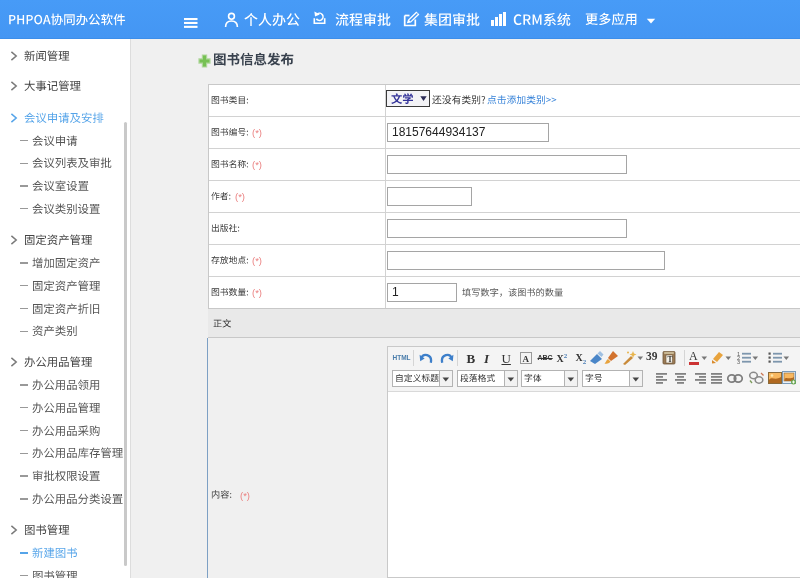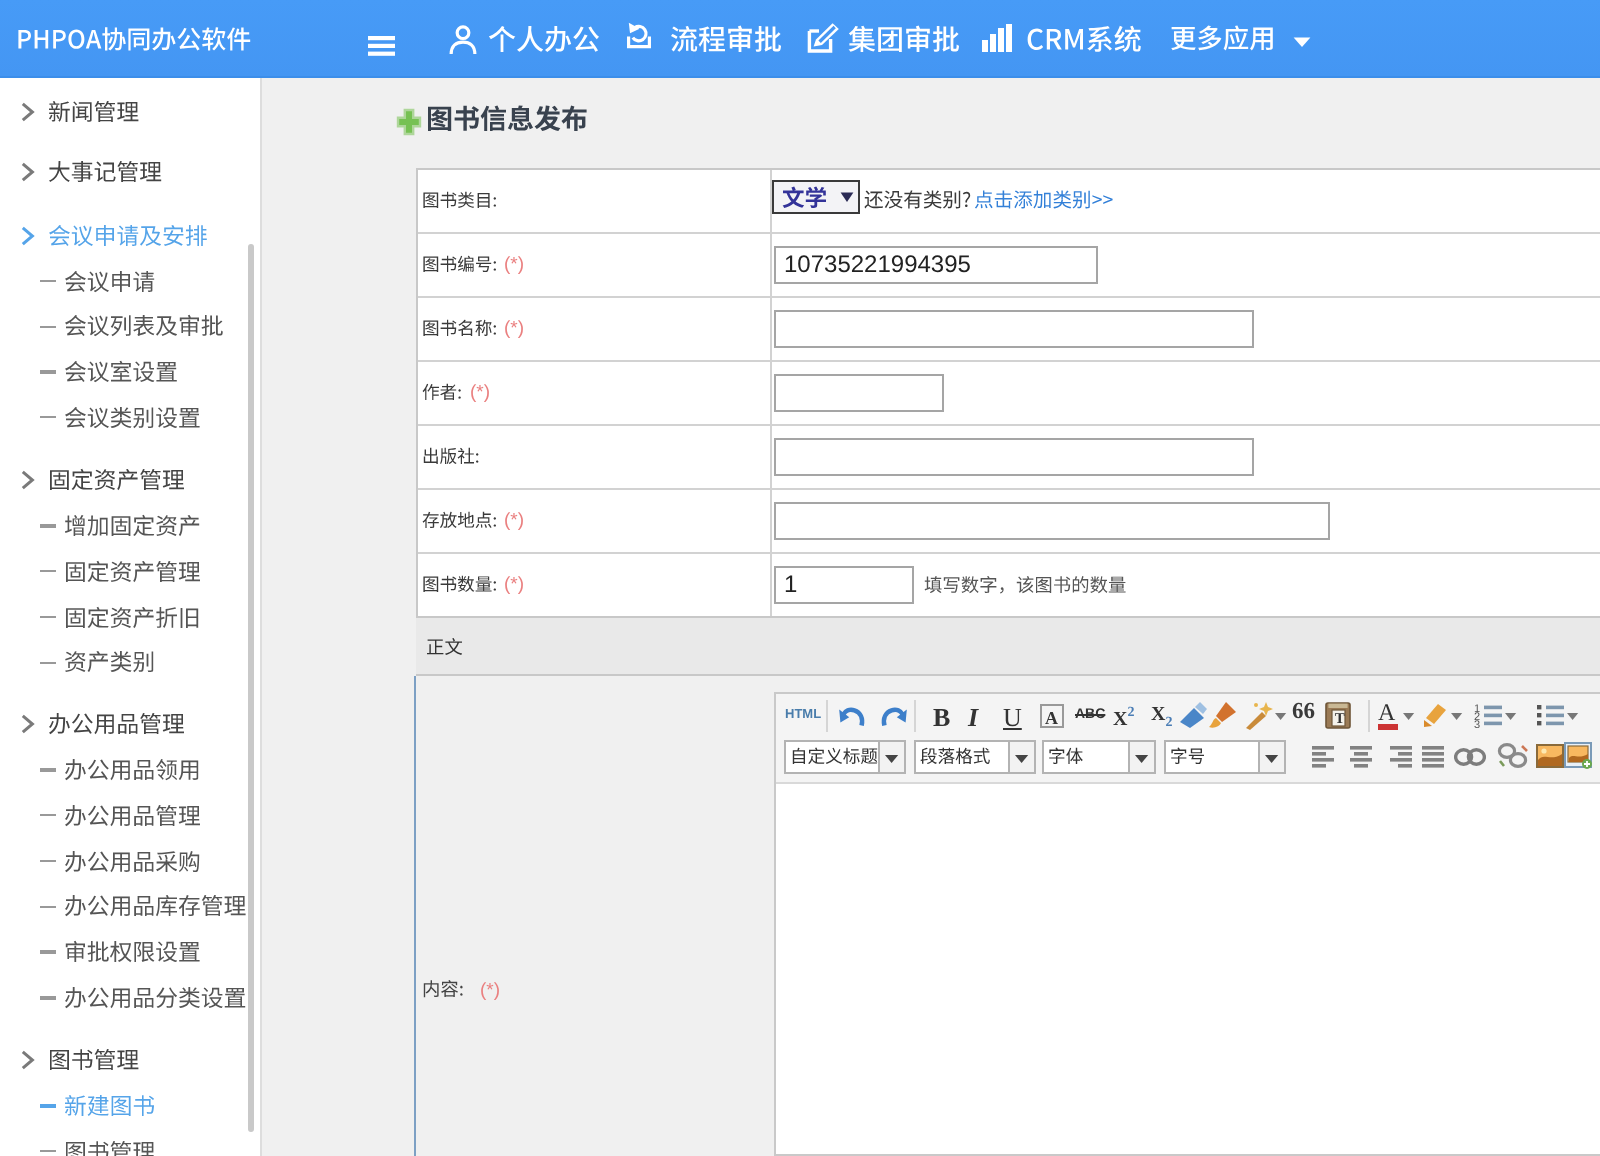--- a/index.html
+++ b/index.html
@@ -216,21 +216,21 @@
 <svg style="position:absolute;left:419.5px;top:95.5px" width="8" height="6">
     <path d="M0.3 0.3 L3.5 5 L6.7 0.3 Z" fill="#2a2a55"></path>
   </svg>
 <svg style="position:absolute;left:432px;top:93.2px;overflow:visible" width="56" height="14" viewBox="0 -10.4 56 14">
     <path d="M6.6 -4.8C7.4 -4.1 8.3 -3.1 8.7 -2.5L9.3 -3C8.8 -3.6 7.9 -4.5 7.2 -5.2ZM0.8 -7.7C1.3 -7.2 2 -6.5 2.3 -6L2.9 -6.5C2.6 -6.9 1.9 -7.6 1.4 -8.1ZM3.2 -7.6V-6.8H6.2C5.4 -5.3 4.2 -3.9 2.8 -3.1C2.9 -2.9 3.2 -2.6 3.3 -2.5C4.2 -3 5 -3.8 5.6 -4.7V-0.6H6.4V-5.7C6.6 -6.1 6.8 -6.5 7 -6.8H9.1V-7.6ZM2.4 -4.9H0.4V-4.2H1.7V-1.1C1.3 -1 0.8 -0.5 0.2 0.1L0.8 0.8C1.3 0.1 1.7 -0.5 2 -0.5C2.3 -0.5 2.6 -0.2 3 0.1C3.7 0.6 4.5 0.7 5.8 0.7C6.8 0.7 8.6 0.6 9.3 0.6C9.3 0.3 9.4 -0 9.5 -0.3C8.6 -0.1 7.1 -0.1 5.8 -0.1C4.7 -0.1 3.8 -0.1 3.2 -0.5C2.8 -0.8 2.6 -1 2.4 -1.1ZM10.6 -7.6C11.2 -7.2 12 -6.7 12.4 -6.4L12.8 -7C12.4 -7.3 11.6 -7.8 11 -8.1ZM10.1 -4.9C10.8 -4.6 11.6 -4.1 12 -3.9L12.4 -4.5C11.9 -4.8 11.1 -5.2 10.5 -5.5ZM10.4 0.2 11.1 0.6C11.6 -0.3 12.3 -1.5 12.7 -2.5L12.2 -3C11.7 -1.9 10.9 -0.6 10.4 0.2ZM14.2 -7.9V-6.8C14.2 -6 14 -5.2 12.6 -4.6C12.8 -4.5 13 -4.2 13.1 -4C14.6 -4.7 14.9 -5.8 14.9 -6.8V-7.2H16.8V-5.7C16.8 -4.9 17 -4.6 17.7 -4.6C17.8 -4.6 18.4 -4.6 18.6 -4.6C18.8 -4.6 19 -4.6 19.2 -4.7C19.1 -4.9 19.1 -5.2 19.1 -5.4C19 -5.4 18.7 -5.3 18.6 -5.3C18.4 -5.3 17.9 -5.3 17.7 -5.3C17.6 -5.3 17.5 -5.4 17.5 -5.7V-7.9ZM17.5 -3.2C17.1 -2.5 16.5 -1.8 15.9 -1.3C15.2 -1.9 14.7 -2.5 14.3 -3.2ZM13.1 -3.9V-3.2H13.8L13.6 -3.1C14 -2.3 14.5 -1.5 15.2 -0.9C14.4 -0.4 13.4 -0.1 12.4 0.1C12.5 0.3 12.7 0.6 12.8 0.8C13.9 0.5 14.9 0.1 15.8 -0.5C16.7 0.1 17.7 0.5 18.8 0.8C18.9 0.6 19.1 0.3 19.3 0.1C18.2 -0.1 17.3 -0.4 16.5 -0.9C17.4 -1.6 18.1 -2.5 18.5 -3.7L18 -3.9L17.9 -3.9ZM23.4 -8.2C23.3 -7.8 23.2 -7.4 23 -7H20.2V-6.3H22.7C22.1 -5 21.2 -3.8 20 -3C20.1 -2.8 20.4 -2.6 20.5 -2.4C21.1 -2.9 21.6 -3.4 22.1 -4V0.8H22.8V-1.2H26.9V-0.1C26.9 0 26.9 0.1 26.7 0.1C26.5 0.1 25.9 0.1 25.3 0C25.4 0.3 25.5 0.6 25.5 0.8C26.4 0.8 26.9 0.8 27.2 0.6C27.6 0.5 27.7 0.3 27.7 -0.1V-5.1H22.9C23.1 -5.5 23.3 -5.9 23.5 -6.3H28.8V-7H23.8C23.9 -7.3 24.1 -7.7 24.2 -8.1ZM22.8 -2.8H26.9V-1.8H22.8ZM22.8 -3.5V-4.5H26.9V-3.5ZM36.7 -8.1C36.5 -7.6 36.1 -7 35.7 -6.7L36.3 -6.4C36.7 -6.8 37.1 -7.3 37.5 -7.8ZM31.2 -7.7C31.6 -7.3 32 -6.8 32.2 -6.4L32.9 -6.7C32.7 -7.1 32.2 -7.6 31.8 -8ZM33.9 -8.2V-6.3H30.1V-5.6H33.3C32.5 -4.8 31.2 -4.1 29.9 -3.8C30.1 -3.7 30.3 -3.4 30.4 -3.2C31.7 -3.6 33 -4.4 33.9 -5.4V-3.7H34.6V-5.2C35.9 -4.6 37.4 -3.8 38.1 -3.3L38.5 -3.9C37.7 -4.3 36.3 -5.1 35.1 -5.6H38.5V-6.3H34.6V-8.2ZM33.9 -3.5C33.9 -3.1 33.8 -2.8 33.7 -2.4H30.1V-1.8H33.5C33 -0.8 32 -0.2 29.9 0.1C30 0.3 30.2 0.6 30.2 0.8C32.7 0.4 33.8 -0.5 34.3 -1.7C35 -0.3 36.4 0.5 38.4 0.8C38.5 0.6 38.7 0.3 38.8 0.1C37.1 -0.1 35.7 -0.7 35 -1.8H38.6V-2.4H34.5C34.6 -2.8 34.7 -3.1 34.7 -3.5ZM45.3 -7.1V-1.6H46.1V-7.1ZM47.4 -8V-0.2C47.4 0 47.4 0 47.2 0.1C47 0.1 46.4 0.1 45.8 0C45.9 0.3 46 0.6 46 0.8C46.9 0.8 47.4 0.8 47.7 0.6C48 0.5 48.1 0.3 48.1 -0.2V-8ZM40.8 -7.1H43.3V-5.3H40.8ZM40.1 -7.8V-4.6H44V-7.8ZM41.5 -4.3 41.5 -3.5H39.7V-2.8H41.4C41.2 -1.5 40.8 -0.4 39.5 0.3C39.7 0.4 39.9 0.6 40 0.8C41.4 0 41.9 -1.2 42.1 -2.8H43.4C43.4 -1 43.3 -0.3 43.1 -0.1C43 0 42.9 0 42.8 0C42.6 0 42.2 0 41.8 -0C41.9 0.2 42 0.5 42 0.7C42.5 0.7 42.9 0.7 43.1 0.7C43.4 0.7 43.6 0.6 43.7 0.4C44 0.1 44.1 -0.8 44.2 -3.2C44.2 -3.3 44.2 -3.5 44.2 -3.5H42.1L42.2 -4.3ZM50.7 -2.2H51.5C51.4 -3.7 53.1 -4.3 53.1 -5.7C53.1 -6.8 52.4 -7.5 51.3 -7.5C50.5 -7.5 49.9 -7.1 49.4 -6.6L49.9 -6.1C50.3 -6.5 50.7 -6.7 51.2 -6.7C51.9 -6.7 52.3 -6.3 52.3 -5.7C52.3 -4.5 50.5 -3.9 50.7 -2.2ZM51.2 0.1C51.5 0.1 51.8 -0.1 51.8 -0.5C51.8 -1 51.5 -1.2 51.2 -1.2C50.8 -1.2 50.5 -1 50.5 -0.5C50.5 -0.1 50.8 0.1 51.2 0.1Z" fill="#3a3a3a"></path>
   </svg>
 <svg style="position:absolute;left:486.5px;top:93.2px;overflow:visible" width="72" height="14" viewBox="0 -10.4 72 14">
     <path d="M2.3 -4.6H7.4V-2.8H2.3ZM3.3 -1.3C3.5 -0.6 3.5 0.2 3.5 0.7L4.3 0.6C4.3 0.1 4.2 -0.7 4 -1.3ZM5.4 -1.2C5.6 -0.6 5.9 0.2 6 0.7L6.8 0.5C6.6 0 6.3 -0.8 6 -1.4ZM7.4 -1.3C7.8 -0.7 8.4 0.2 8.6 0.7L9.3 0.4C9.1 -0.1 8.5 -1 8 -1.6ZM1.7 -1.5C1.4 -0.8 0.9 0 0.4 0.5L1.1 0.8C1.6 0.3 2.1 -0.6 2.4 -1.3ZM1.6 -5.3V-2.1H8.2V-5.3H5.2V-6.5H8.9V-7.2H5.2V-8.2H4.5V-5.3ZM11.3 -2.9V0.2H17.4V0.8H18.1V-2.9H17.4V-0.5H15.1V-3.7H19V-4.4H15.1V-6H18.3V-6.7H15.1V-8.2H14.3V-6.7H11.2V-6H14.3V-4.4H10.4V-3.7H14.3V-0.5H12V-2.9ZM23.6 -2.8C23.4 -2.1 23 -1.2 22.3 -0.7L22.9 -0.3C23.5 -0.9 23.9 -1.8 24.2 -2.6ZM25.9 -2.5C26.2 -1.8 26.5 -1 26.5 -0.4L27.1 -0.6C27 -1.2 26.8 -2 26.5 -2.7ZM27.1 -2.8C27.7 -2 28.3 -1 28.5 -0.3L29.1 -0.6C28.9 -1.3 28.3 -2.3 27.7 -3ZM24.8 -3.9V-0C24.8 0.1 24.8 0.1 24.6 0.1C24.5 0.1 24.1 0.1 23.6 0.1C23.7 0.3 23.8 0.6 23.8 0.8C24.5 0.8 24.9 0.8 25.2 0.7C25.4 0.6 25.5 0.4 25.5 -0V-3.9ZM20.4 -7.6C21 -7.3 21.7 -6.9 22 -6.5L22.5 -7.1C22.1 -7.5 21.4 -7.9 20.9 -8.1ZM20 -5C20.6 -4.7 21.3 -4.3 21.6 -4L22 -4.6C21.7 -4.9 21 -5.3 20.4 -5.5ZM20.2 0.2 20.8 0.7C21.3 -0.2 21.8 -1.4 22.1 -2.3L21.6 -2.8C21.1 -1.7 20.6 -0.5 20.2 0.2ZM22.8 -7.7V-7H25C24.9 -6.5 24.7 -6.1 24.5 -5.7H22.4V-5H24.2C23.7 -4.2 23 -3.5 22.1 -3C22.2 -2.9 22.4 -2.6 22.5 -2.5C23.7 -3.1 24.4 -3.9 25 -5H26.2C26.8 -4 27.7 -3.1 28.6 -2.6C28.7 -2.8 29 -3.1 29.1 -3.2C28.3 -3.6 27.5 -4.2 27 -5H28.9V-5.7H25.3C25.5 -6.1 25.6 -6.5 25.7 -7H28.6V-7.7ZM35 -7V0.6H35.7V-0.1H37.6V0.6H38.3V-7ZM35.7 -0.8V-6.3H37.6V-0.8ZM31.3 -8.1 31.3 -6.4H29.9V-5.7H31.3C31.2 -3.2 30.9 -1 29.7 0.3C29.9 0.4 30.1 0.6 30.2 0.8C31.6 -0.6 31.9 -3 32 -5.7H33.5C33.4 -1.9 33.3 -0.5 33.1 -0.3C33 -0.1 32.9 -0.1 32.8 -0.1C32.6 -0.1 32.2 -0.1 31.7 -0.1C31.9 0.1 31.9 0.4 31.9 0.6C32.4 0.6 32.8 0.6 33.1 0.6C33.4 0.6 33.6 0.5 33.8 0.2C34.1 -0.2 34.1 -1.6 34.2 -6C34.2 -6.1 34.2 -6.4 34.2 -6.4H32L32 -8.1ZM46.5 -8.1C46.3 -7.6 45.9 -7 45.5 -6.7L46.1 -6.4C46.5 -6.8 46.9 -7.3 47.3 -7.8ZM41 -7.7C41.4 -7.3 41.8 -6.8 42 -6.4L42.7 -6.7C42.5 -7.1 42 -7.6 41.6 -8ZM43.7 -8.2V-6.3H39.9V-5.6H43.1C42.3 -4.8 41 -4.1 39.7 -3.8C39.9 -3.7 40.1 -3.4 40.2 -3.2C41.5 -3.6 42.8 -4.4 43.7 -5.4V-3.7H44.4V-5.2C45.7 -4.6 47.2 -3.8 47.9 -3.3L48.3 -3.9C47.5 -4.3 46.1 -5.1 44.9 -5.6H48.3V-6.3H44.4V-8.2ZM43.7 -3.5C43.7 -3.1 43.6 -2.8 43.5 -2.4H39.9V-1.8H43.3C42.8 -0.8 41.8 -0.2 39.7 0.1C39.8 0.3 40 0.6 40 0.8C42.5 0.4 43.6 -0.5 44.1 -1.7C44.8 -0.3 46.2 0.5 48.2 0.8C48.3 0.6 48.5 0.3 48.6 0.1C46.9 -0.1 45.5 -0.7 44.8 -1.8H48.4V-2.4H44.3C44.4 -2.8 44.5 -3.1 44.5 -3.5ZM55.1 -7.1V-1.6H55.9V-7.1ZM57.2 -8V-0.2C57.2 0 57.2 0 57 0.1C56.8 0.1 56.2 0.1 55.6 0C55.7 0.3 55.8 0.6 55.8 0.8C56.7 0.8 57.2 0.8 57.5 0.6C57.8 0.5 57.9 0.3 57.9 -0.2V-8ZM50.6 -7.1H53.1V-5.3H50.6ZM49.9 -7.8V-4.6H53.8V-7.8ZM51.3 -4.3 51.3 -3.5H49.5V-2.8H51.2C51 -1.5 50.6 -0.4 49.3 0.3C49.5 0.4 49.7 0.6 49.8 0.8C51.2 0 51.7 -1.2 51.9 -2.8H53.2C53.2 -1 53.1 -0.3 52.9 -0.1C52.8 0 52.7 0 52.6 0C52.4 0 52 0 51.6 -0C51.7 0.2 51.8 0.5 51.8 0.7C52.3 0.7 52.7 0.7 52.9 0.7C53.2 0.7 53.4 0.6 53.5 0.4C53.8 0.1 53.9 -0.8 54 -3.2C54 -3.3 54 -3.5 54 -3.5H51.9L52 -4.3ZM59.2 -1.4 63.9 -3.3V-4L59.2 -5.8V-5.1L61.5 -4.2L63 -3.7V-3.6L61.5 -3.1L59.2 -2.2ZM64.6 -1.4 69.3 -3.3V-4L64.6 -5.8V-5.1L66.9 -4.2L68.4 -3.7V-3.6L66.9 -3.1L64.6 -2.2Z" fill="#3380d8"></path>
   </svg>
 <div style="position:absolute;left:387px;top:122.5px;width:162px;height:19px;background:#fff;border:1px solid #a5a5a5;box-sizing:border-box"></div>
-<span style="position:absolute;left:392px;top:125.0px;font:12px 'Liberation Sans',sans-serif;color:#222">10735221994395</span>
+<span style="position:absolute;left:392px;top:125.0px;font:12px 'Liberation Sans',sans-serif;color:#222">18157644934137</span>
 <div style="position:absolute;left:387px;top:154.5px;width:240px;height:19px;background:#fff;border:1px solid #a5a5a5;box-sizing:border-box"></div>
 <div style="position:absolute;left:387px;top:186.5px;width:85px;height:19px;background:#fff;border:1px solid #a5a5a5;box-sizing:border-box"></div>
 <div style="position:absolute;left:387px;top:218.5px;width:240px;height:19px;background:#fff;border:1px solid #a5a5a5;box-sizing:border-box"></div>
 <div style="position:absolute;left:387px;top:250.5px;width:278px;height:19px;background:#fff;border:1px solid #a5a5a5;box-sizing:border-box"></div>
 <div style="position:absolute;left:387px;top:282.5px;width:70px;height:19px;background:#fff;border:1px solid #a5a5a5;box-sizing:border-box"></div>
 <span style="position:absolute;left:392px;top:285.0px;font:12px 'Liberation Sans',sans-serif;color:#222">1</span>
 <svg style="position:absolute;left:462px;top:285.8px;overflow:visible" width="104" height="13" viewBox="0 -9.8 104 13">
     <path d="M6.4 -0.6C7.1 -0.2 7.9 0.4 8.2 0.7L8.7 0.3C8.3 -0.1 7.5 -0.6 6.9 -1ZM4.9 -1C4.5 -0.6 3.6 -0.1 2.9 0.3C3.1 0.4 3.3 0.6 3.4 0.7C4.1 0.4 4.9 -0.1 5.5 -0.6ZM5.6 -7.7C5.6 -7.5 5.6 -7.2 5.5 -6.9H3.4V-6.3H5.4L5.3 -5.7H3.9V-1.6H3.1V-1H8.8V-1.6H8V-5.7H5.9L6.1 -6.3H8.6V-6.9H6.2L6.4 -7.7ZM4.5 -1.6V-2.2H7.4V-1.6ZM4.5 -4.2H7.4V-3.6H4.5ZM4.5 -4.6V-5.2H7.4V-4.6ZM4.5 -3.2H7.4V-2.6H4.5ZM0.3 -1.3 0.6 -0.6C1.3 -0.9 2.3 -1.3 3.2 -1.6L3 -2.3L2.1 -1.9V-4.9H3.1V-5.5H2.1V-7.6H1.4V-5.5H0.4V-4.9H1.4V-1.6C1 -1.5 0.6 -1.4 0.3 -1.3ZM9.9 -7.2V-5.4H10.6V-6.6H17V-5.4H17.7V-7.2ZM10 -1.9V-1.3H15.3V-1.9ZM12 -6.4C11.8 -5.3 11.4 -3.8 11.2 -2.9H16.1C15.9 -1.1 15.7 -0.3 15.4 -0.1C15.3 -0 15.2 0 15 0C14.7 0 14.1 -0 13.5 -0.1C13.6 0.1 13.7 0.4 13.7 0.6C14.3 0.6 14.9 0.6 15.2 0.6C15.6 0.6 15.8 0.5 16 0.3C16.3 -0 16.6 -0.9 16.8 -3.2C16.8 -3.3 16.8 -3.6 16.8 -3.6H12.1L12.3 -4.7H16.6V-5.3H12.4L12.6 -6.3ZM22.5 -7.6C22.3 -7.2 22 -6.7 21.8 -6.3L22.2 -6.1C22.5 -6.4 22.8 -6.9 23.1 -7.3ZM19.2 -7.3C19.4 -6.9 19.7 -6.4 19.8 -6.1L20.3 -6.3C20.2 -6.6 20 -7.1 19.7 -7.5ZM22.2 -2.4C22 -1.9 21.7 -1.5 21.3 -1.2C21 -1.3 20.6 -1.5 20.3 -1.7C20.4 -1.9 20.5 -2.1 20.7 -2.4ZM19.4 -1.4C19.9 -1.2 20.4 -1 20.8 -0.8C20.2 -0.3 19.5 -0 18.8 0.1C18.9 0.3 19 0.5 19.1 0.7C20 0.4 20.7 0.1 21.4 -0.5C21.7 -0.3 22 -0.1 22.2 0.1L22.6 -0.4C22.4 -0.5 22.2 -0.7 21.8 -0.9C22.3 -1.4 22.7 -2 23 -2.8L22.6 -3L22.5 -3H21L21.2 -3.4L20.5 -3.6C20.5 -3.4 20.4 -3.2 20.3 -3H19V-2.4H20C19.8 -2 19.6 -1.7 19.4 -1.4ZM20.8 -7.7V-6H18.9V-5.4H20.6C20.1 -4.8 19.4 -4.3 18.8 -4C18.9 -3.9 19.1 -3.6 19.1 -3.5C19.7 -3.8 20.3 -4.3 20.8 -4.8V-3.7H21.4V-5C21.8 -4.6 22.4 -4.2 22.6 -4L23 -4.5C22.8 -4.7 22 -5.2 21.5 -5.4H23.3V-6H21.4V-7.7ZM24.2 -7.7C24 -6 23.5 -4.5 22.8 -3.5C23 -3.4 23.2 -3.2 23.3 -3.1C23.6 -3.4 23.8 -3.8 24 -4.3C24.2 -3.4 24.4 -2.6 24.8 -1.8C24.3 -1 23.6 -0.3 22.5 0.2C22.7 0.3 22.9 0.6 22.9 0.8C23.9 0.3 24.6 -0.4 25.1 -1.2C25.6 -0.4 26.2 0.2 26.9 0.7C27 0.5 27.2 0.2 27.3 0.1C26.6 -0.3 26 -1 25.5 -1.8C26 -2.8 26.3 -3.9 26.5 -5.3H27.1V-5.9H24.5C24.6 -6.5 24.7 -7 24.8 -7.6ZM25.8 -5.3C25.7 -4.2 25.5 -3.3 25.1 -2.5C24.8 -3.4 24.5 -4.3 24.4 -5.3ZM31.8 -3.3V-2.8H28.2V-2.1H31.8V-0.1C31.8 0 31.8 0 31.6 0.1C31.5 0.1 30.9 0.1 30.2 0C30.4 0.2 30.5 0.5 30.5 0.7C31.3 0.7 31.8 0.7 32.1 0.6C32.5 0.5 32.6 0.3 32.6 -0.1V-2.1H36.2V-2.8H32.6V-3.1C33.4 -3.5 34.2 -4.2 34.8 -4.7L34.3 -5.1L34.1 -5.1H29.7V-4.4H33.4C33 -4 32.4 -3.6 31.8 -3.3ZM31.5 -7.6C31.7 -7.3 31.9 -7 32 -6.8H28.3V-4.9H29V-6.1H35.4V-4.9H36.1V-6.8H32.8C32.7 -7.1 32.4 -7.5 32.2 -7.8ZM38.2 1C39.2 0.6 39.8 -0.1 39.8 -1.1C39.8 -1.7 39.6 -2.2 39.1 -2.2C38.7 -2.2 38.4 -1.9 38.4 -1.5C38.4 -1.1 38.7 -0.8 39 -0.8L39.2 -0.9C39.2 -0.2 38.8 0.2 38 0.5ZM47.1 -7.2C47.5 -6.7 48.1 -6.1 48.3 -5.7L48.9 -6.1C48.6 -6.5 48 -7.2 47.6 -7.6ZM46.4 -4.9V-4.2H47.9V-0.8C47.9 -0.3 47.6 -0 47.4 0.1C47.5 0.2 47.7 0.5 47.8 0.6C48 0.5 48.2 0.3 49.6 -0.8C49.6 -0.9 49.5 -1.2 49.4 -1.4L48.6 -0.8V-4.9ZM51.4 -7.6C51.6 -7.3 51.8 -6.9 51.9 -6.5H49.3V-5.9H51.3C50.9 -5.4 50.4 -4.6 50.1 -4.4C50 -4.2 49.7 -4.1 49.5 -4.1C49.6 -3.9 49.7 -3.6 49.7 -3.4C49.9 -3.5 50.2 -3.5 52.1 -3.7C51.3 -2.9 50.4 -2.2 49.3 -1.8C49.5 -1.7 49.7 -1.4 49.7 -1.3C51.5 -2.1 53 -3.4 53.8 -4.9L53.2 -5.1C53 -4.8 52.8 -4.6 52.6 -4.3L50.9 -4.2C51.2 -4.7 51.7 -5.4 52.1 -5.9H54.7V-6.5H52.6C52.6 -6.9 52.3 -7.4 52.1 -7.8ZM53.9 -3.5C53 -1.9 51.1 -0.6 49 0.2C49.1 0.3 49.3 0.6 49.4 0.8C50.5 0.4 51.5 -0.2 52.4 -0.9C53.1 -0.4 53.8 0.2 54.2 0.6L54.7 0.2C54.3 -0.2 53.6 -0.8 52.9 -1.3C53.6 -1.9 54.2 -2.5 54.6 -3.2ZM58.7 -2.6C59.4 -2.4 60.3 -2.1 60.8 -1.8L61.1 -2.3C60.6 -2.5 59.7 -2.8 58.9 -3ZM57.7 -1.4C59 -1.2 60.6 -0.9 61.5 -0.6L61.8 -1.1C60.9 -1.4 59.3 -1.7 58.1 -1.9ZM56 -7.3V0.7H56.6V0.3H62.9V0.7H63.6V-7.3ZM56.6 -0.3V-6.7H62.9V-0.3ZM59 -6.5C58.5 -5.8 57.8 -5 57 -4.6C57.1 -4.5 57.4 -4.3 57.5 -4.2C57.7 -4.3 58 -4.6 58.3 -4.8C58.6 -4.5 58.9 -4.2 59.3 -4C58.5 -3.6 57.6 -3.3 56.8 -3.2C56.9 -3.1 57.1 -2.8 57.1 -2.6C58 -2.8 59 -3.2 59.9 -3.6C60.6 -3.2 61.5 -2.9 62.4 -2.7C62.5 -2.9 62.6 -3.1 62.8 -3.2C62 -3.4 61.2 -3.6 60.4 -4C61.1 -4.4 61.7 -4.9 62.1 -5.6L61.7 -5.8L61.6 -5.8H59.2C59.3 -6 59.5 -6.1 59.6 -6.3ZM58.7 -5.2 58.7 -5.2H61.1C60.8 -4.9 60.4 -4.6 59.9 -4.3C59.4 -4.5 59 -4.8 58.7 -5.2ZM71 -7C71.6 -6.6 72.3 -6 72.7 -5.7L73.1 -6.2C72.8 -6.5 72 -7.1 71.4 -7.5ZM65.6 -6.1V-5.4H68.2V-3.6H65V-3H68.2V0.7H68.9V-3H72.3C72.2 -1.6 72.1 -1.1 71.9 -0.9C71.8 -0.8 71.7 -0.8 71.5 -0.8C71.3 -0.8 70.7 -0.8 70.2 -0.9C70.3 -0.7 70.4 -0.4 70.4 -0.2C71 -0.2 71.5 -0.2 71.8 -0.2C72.1 -0.2 72.3 -0.3 72.5 -0.5C72.8 -0.7 72.9 -1.5 73.1 -3.3C73.1 -3.4 73.1 -3.6 73.1 -3.6H71.8V-6.1H68.9V-7.7H68.2V-6.1ZM68.9 -3.6V-5.4H71.1V-3.6ZM78.7 -3.9C79.2 -3.2 79.8 -2.3 80.1 -1.7L80.7 -2.1C80.4 -2.6 79.7 -3.5 79.2 -4.2ZM75.8 -7.7C75.7 -7.3 75.6 -6.7 75.4 -6.2H74.4V0.5H75V-0.2H77.6V-6.2H76.1C76.2 -6.6 76.4 -7.2 76.6 -7.6ZM75 -5.6H77V-3.7H75ZM75 -0.9V-3.1H77V-0.9ZM79.1 -7.8C78.8 -6.5 78.3 -5.2 77.7 -4.4C77.8 -4.3 78.1 -4.1 78.3 -4C78.6 -4.5 78.9 -5 79.1 -5.6H81.5C81.4 -2 81.2 -0.5 80.9 -0.2C80.8 -0.1 80.7 -0.1 80.5 -0.1C80.3 -0.1 79.8 -0.1 79.2 -0.1C79.3 0.1 79.4 0.3 79.4 0.5C79.9 0.6 80.4 0.6 80.8 0.6C81.1 0.5 81.3 0.5 81.5 0.2C81.9 -0.3 82 -1.7 82.1 -5.9C82.1 -6 82.1 -6.3 82.1 -6.3H79.4C79.5 -6.7 79.7 -7.2 79.8 -7.6ZM86.9 -7.6C86.7 -7.2 86.4 -6.7 86.2 -6.3L86.6 -6.1C86.9 -6.4 87.2 -6.9 87.5 -7.3ZM83.6 -7.3C83.8 -6.9 84.1 -6.4 84.2 -6.1L84.7 -6.3C84.6 -6.6 84.4 -7.1 84.1 -7.5ZM86.6 -2.4C86.4 -1.9 86.1 -1.5 85.7 -1.2C85.4 -1.3 85 -1.5 84.7 -1.7C84.8 -1.9 84.9 -2.1 85.1 -2.4ZM83.8 -1.4C84.3 -1.2 84.8 -1 85.2 -0.8C84.6 -0.3 83.9 -0 83.2 0.1C83.3 0.3 83.4 0.5 83.5 0.7C84.4 0.4 85.1 0.1 85.8 -0.5C86.1 -0.3 86.4 -0.1 86.6 0.1L87 -0.4C86.8 -0.5 86.6 -0.7 86.3 -0.9C86.7 -1.4 87.1 -2 87.4 -2.8L87 -3L86.9 -3H85.4L85.6 -3.4L84.9 -3.6C84.9 -3.4 84.8 -3.2 84.7 -3H83.4V-2.4H84.4C84.2 -2 84 -1.7 83.8 -1.4ZM85.2 -7.7V-6H83.3V-5.4H85C84.5 -4.8 83.8 -4.3 83.2 -4C83.3 -3.9 83.5 -3.6 83.5 -3.5C84.1 -3.8 84.7 -4.3 85.2 -4.8V-3.7H85.8V-5C86.3 -4.6 86.8 -4.2 87 -4L87.4 -4.5C87.2 -4.7 86.4 -5.2 85.9 -5.4H87.7V-6H85.8V-7.7ZM88.6 -7.7C88.4 -6 87.9 -4.5 87.2 -3.5C87.4 -3.4 87.6 -3.2 87.7 -3.1C88 -3.4 88.2 -3.8 88.4 -4.3C88.6 -3.4 88.8 -2.6 89.2 -1.8C88.7 -1 88 -0.3 86.9 0.2C87.1 0.3 87.3 0.6 87.3 0.8C88.3 0.3 89 -0.4 89.5 -1.2C90 -0.4 90.6 0.2 91.3 0.7C91.4 0.5 91.6 0.2 91.7 0.1C91 -0.3 90.4 -1 89.9 -1.8C90.4 -2.8 90.7 -3.9 90.9 -5.3H91.5V-5.9H88.9C89 -6.5 89.1 -7 89.2 -7.6ZM90.2 -5.3C90.1 -4.2 89.9 -3.3 89.5 -2.5C89.2 -3.4 88.9 -4.3 88.8 -5.3ZM94.3 -6.1H98.9V-5.6H94.3ZM94.3 -7H98.9V-6.5H94.3ZM93.6 -7.4V-5.2H99.6V-7.4ZM92.5 -4.8V-4.3H100.7V-4.8ZM94.1 -2.5H96.3V-2H94.1ZM96.9 -2.5H99.1V-2H96.9ZM94.1 -3.4H96.3V-2.9H94.1ZM96.9 -3.4H99.1V-2.9H96.9ZM92.4 -0V0.5H100.8V-0H96.9V-0.6H100V-1H96.9V-1.6H99.8V-3.9H93.5V-1.6H96.3V-1H93.2V-0.6H96.3V-0Z" fill="#555555"></path>
   </svg>
 <div style="position:absolute;left:387px;top:345.5px;width:413px;height:232.5px;background:#fff;border:1px solid #c9c9c9;border-right:none;box-sizing:border-box"></div>
@@ -262,21 +262,21 @@
     <path d="M4 9 C2 10 2.5 12 0.5 13.5 C3 14.5 6 13 6.5 11.5 Z" fill="#e8a33d"></path>
   </svg>
 <svg style="position:absolute;left:622px;top:350px" width="15" height="15" viewBox="0 0 15 15">
     <path d="M1 14 L9 6 L11 8 L3 15 Z" fill="#c98b3a"></path>
     <path d="M11 1 L12 3.5 L14.5 4.5 L12 5.5 L11 8 L10 5.5 L7.5 4.5 L10 3.5 Z" fill="#e8b54d"></path>
     <circle cx="6" cy="2.5" r="1" fill="#e8b54d"></circle>
   </svg>
 <svg style="position:absolute;left:637px;top:356px" width="7" height="5">
     <path d="M0.5 0.5 L3.3 4 L6.1 0.5 Z" fill="#777"></path>
   </svg>
-<span style="position:absolute;left:646px;top:349.5px;font:bold 11.5px 'Liberation Serif',serif;color:#3a3a3a">66</span>
+<span style="position:absolute;left:646px;top:349.5px;font:bold 11.5px 'Liberation Serif',serif;color:#3a3a3a">39</span>
 <svg style="position:absolute;left:662px;top:350px" width="14" height="15" viewBox="0 0 14 15">
     <rect x="1" y="1.5" width="12" height="12.5" rx="1" fill="#9a7a55" stroke="#6e5638" stroke-width="0.8"></rect>
     <rect x="2.2" y="1.8" width="9.6" height="2.2" fill="#c9b894"></rect>
     <rect x="4" y="5" width="6.5" height="8" fill="#f5f2ea" stroke="#6e5638" stroke-width="0.6"></rect>
     <text x="5.4" y="11.5" font-family="Liberation Serif" font-weight="bold" font-size="7.5" fill="#333">T</text>
   </svg>
 <div style="position:absolute;left:683.5px;top:350px;width:1px;height:16px;background:#d5d5d5"></div>
 <span style="position:absolute;left:689px;top:348.5px;font:12px 'Liberation Serif',serif;color:#333">A</span>
 <div style="position:absolute;left:689px;top:362px;width:10px;height:2.5px;background:#cc3333"></div>
 <svg style="position:absolute;left:701px;top:356px" width="7" height="5">

